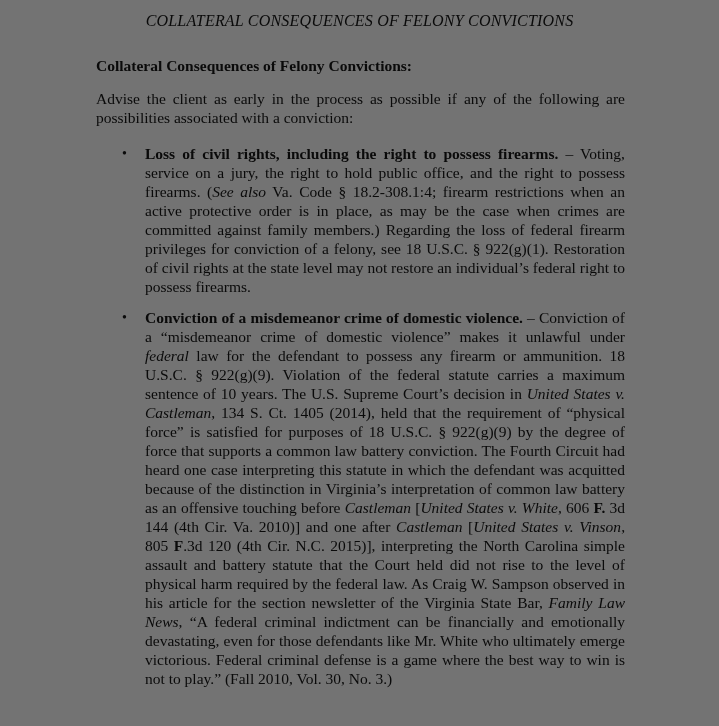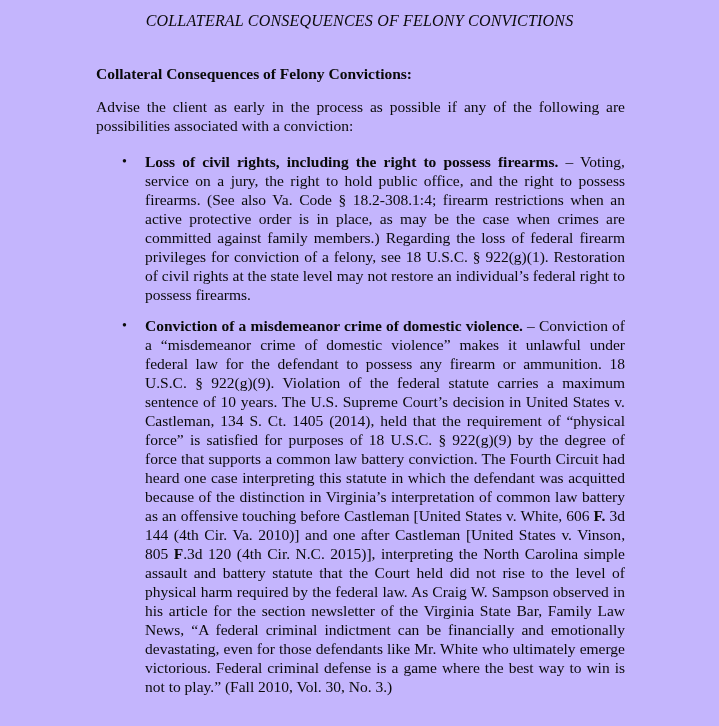--- a/index.html
+++ b/index.html
@@ -4,42 +4,42 @@
 <style>
   html, body {
     margin: 0;
     padding: 0;
     background: #ffffff;
   }
   .page {
     position: relative;
     width: 719px;
     height: 726px;
-    background: #c4b5fd;
+    background: #737373;
     color: #0a0a0a;
     font-family: "Liberation Serif", "DejaVu Serif", serif;
     overflow: hidden;
     box-sizing: border-box;
   }
   .doc-title {
     margin-top: 11px;
     text-align: center;
     font-style: italic;
     font-size: 16px;
     line-height: 19px;
     letter-spacing: 0.2px;
     font-weight: 500;
   }
   .content {
     margin: 0 94px 0 96px; 
     font-size: 15.5px;
     line-height: 19px;
   }
   .section-heading {
-    margin: 34px 0 0 0;
+    margin: 26px 0 0 0;
     font-weight: bold;
   }
   .intro {
     margin: 14px 0 0 0;
     text-align: justify;
   }
   .bullet-list {
     list-style: none;
     margin: 17px 0 0 0;
     padding: 0;
@@ -50,21 +50,21 @@
     text-align: justify;
     margin: 0 0 12px 0;
   }
   .bullet-marker {
     position: absolute;
     left: 26px;
     top: 0;
     font-size: 14px;
   }
   .run-bold   { font-weight: bold; margin-top: 8px; }
-  .run-italic { }
+  .run-italic { font-style: italic; }
 </style>
 </head>
 <body>
 
 <div class="page">
   <div class="doc-title">COLLATERAL CONSEQUENCES OF FELONY CONVICTIONS</div>
 
   <div class="content">
     <p class="section-heading">Collateral Consequences of Felony Convictions:</p>
 

